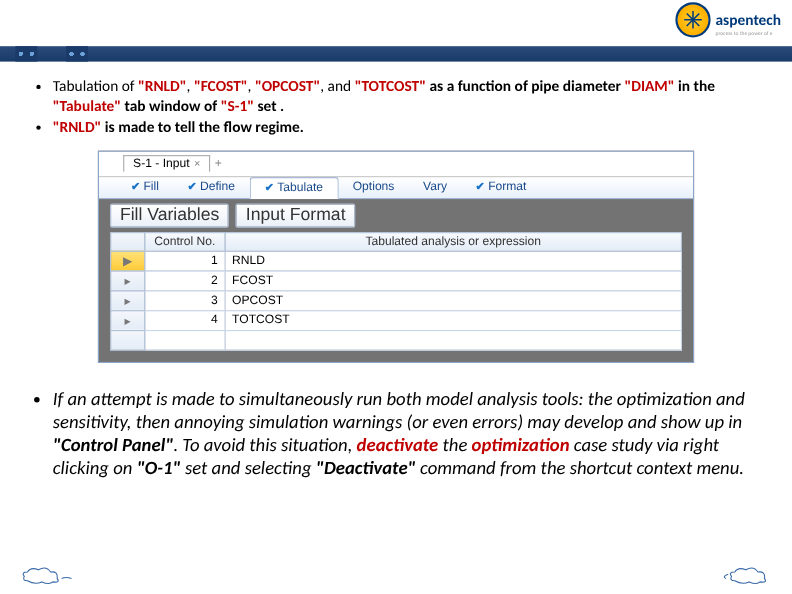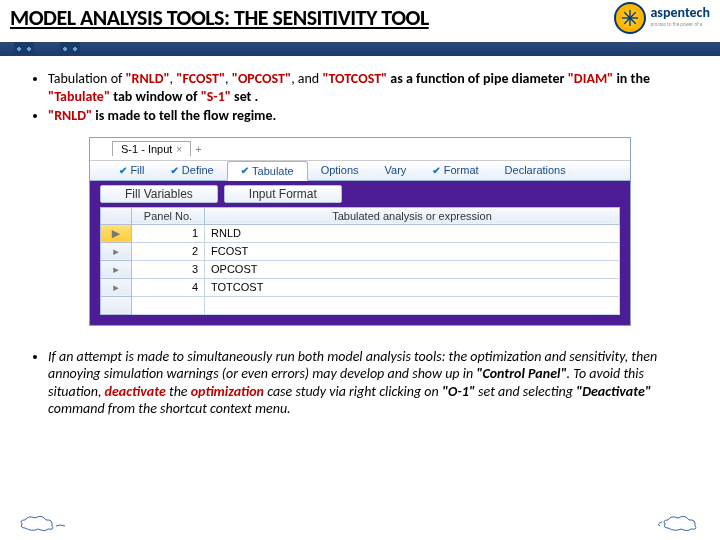--- a/index.html
+++ b/index.html
@@ -22,21 +22,21 @@
     font-size: 22px;
     font-weight: 700;
     text-decoration: underline;
     letter-spacing: -0.5px;
   }
   .logo {
     position: absolute;
     right: 10px;
     top: 2px;
     display: flex;
-    align-items: flex-start;
+    align-items: flex-end;
     gap: 4px;
   }
   .logo-circle {
     width: 28px;
     height: 28px;
     border-radius: 50%;
     background: radial-gradient(circle at 50% 50%, #ffcc33 10%, #ffb300 60%);
     border: 2px solid #003a7a;
     display: flex;
     align-items: center;
@@ -85,21 +85,21 @@
   .bullet-list li {
     margin-bottom: 2px;
   }
   .b { font-weight: 700; }
   .rq { color: #c00000; font-weight: 700; }
 
   
   .app-shot {
     margin: 8px auto;
     width: 540px;
-    background: #4c1d95;
+    background: #737373;
     border: 1px solid #8aa4c8;
     font-size: 11px;
     font-family: "Segoe UI", Arial, sans-serif;
   }
   .app-header {
     display: flex;
     align-items: center;
     background: #fff;
     border-bottom: 1px solid #ccc;
     height: 22px;
@@ -144,22 +144,22 @@
     color: #1a73c8;
     font-weight: bold;
     font-size: 10px;
   }
   .sub-buttons {
     padding: 4px 10px;
     display: flex;
     gap: 6px;
   }
   .sub-btn {
-    padding: 1px 24px;
-    font-size: 12px;
+    padding: 1px 8px;
+    font-size: 16px;
     border: 1px solid #b4c4dc;
     border-radius: 2px;
     background: linear-gradient(#fff, #eaf0f8);
     color: #333;
   }
   .table-wrap {
     padding: 0 10px 10px 10px;
   }
   table.app-table {
     border-collapse: collapse;
@@ -197,21 +197,21 @@
     text-align: right;
     padding-right: 6px !important;
   }
 
   .bottom-text {
     padding: 14px 30px 0 30px;
   }
   .bottom-list {
     margin: 0;
     padding-left: 18px;
-    font-size: 14px;
+    font-size: 17px;
     font-style: italic;
     line-height: 1.25;
   }
   .rqi { color: #c00000; font-weight: 700; font-style: italic; }
   .bi { font-weight: 700; font-style: italic; }
 
   .cloud-footer {
     position: absolute;
     bottom: 6px;
     height: 20px;
@@ -225,21 +225,20 @@
     width: 60px;
     height: 16px;
     position: relative;
   }
   .cloud svg { overflow: visible; }
 </style>
 </head>
 <body>
 
 <div class="header">
-  <span class="title">MODEL ANALYSIS TOOLS: THE SENSITIVITY TOOL</span>
   <div class="logo">
     <div class="logo-circle">
       <svg width="18" height="18" viewBox="0 0 18 18">
         <g stroke="#003a7a" stroke-width="1.4" fill="none">
           <line x1="9" y1="9" x2="9" y2="1"></line>
             <line x1="9" y1="9" x2="14.7" y2="3.3"></line>
           <line x1="9" y1="9" x2="17" y2="9"></line>
             <line x1="9" y1="9" x2="14.7" y2="14.7"></line>
           <line x1="9" y1="9" x2="9" y2="17"></line>
             <line x1="9" y1="9" x2="3.3" y2="14.7"></line>
@@ -290,34 +289,31 @@
       <div class="main-tab">
           <span>Options</span>
         </div>
       <div class="main-tab">
           <span>Vary</span>
         </div>
       <div class="main-tab">
           <span class="tab-check">✔</span>
           <span>Format</span>
         </div>
-      <div class="main-tab">
-          <span>Declarations</span>
-        </div>
     </div>
     <div class="sub-buttons">
       <span class="sub-btn">Fill Variables</span>
       <span class="sub-btn">Input Format</span>
     </div>
     <div class="table-wrap">
       <table class="app-table">
         <tbody>
             <tr>
           <th class="row-handle"></th>
-          <th>Panel No.</th>
+          <th>Control No.</th>
           <th>Tabulated analysis or expression</th>
         </tr>
         <tr>
           <td class="row-handle selected">▶</td>
           <td class="col-num">1</td>
           <td>RNLD</td>
         </tr>
         <tr>
           <td class="row-handle">▸</td>
           <td class="col-num">2</td>

